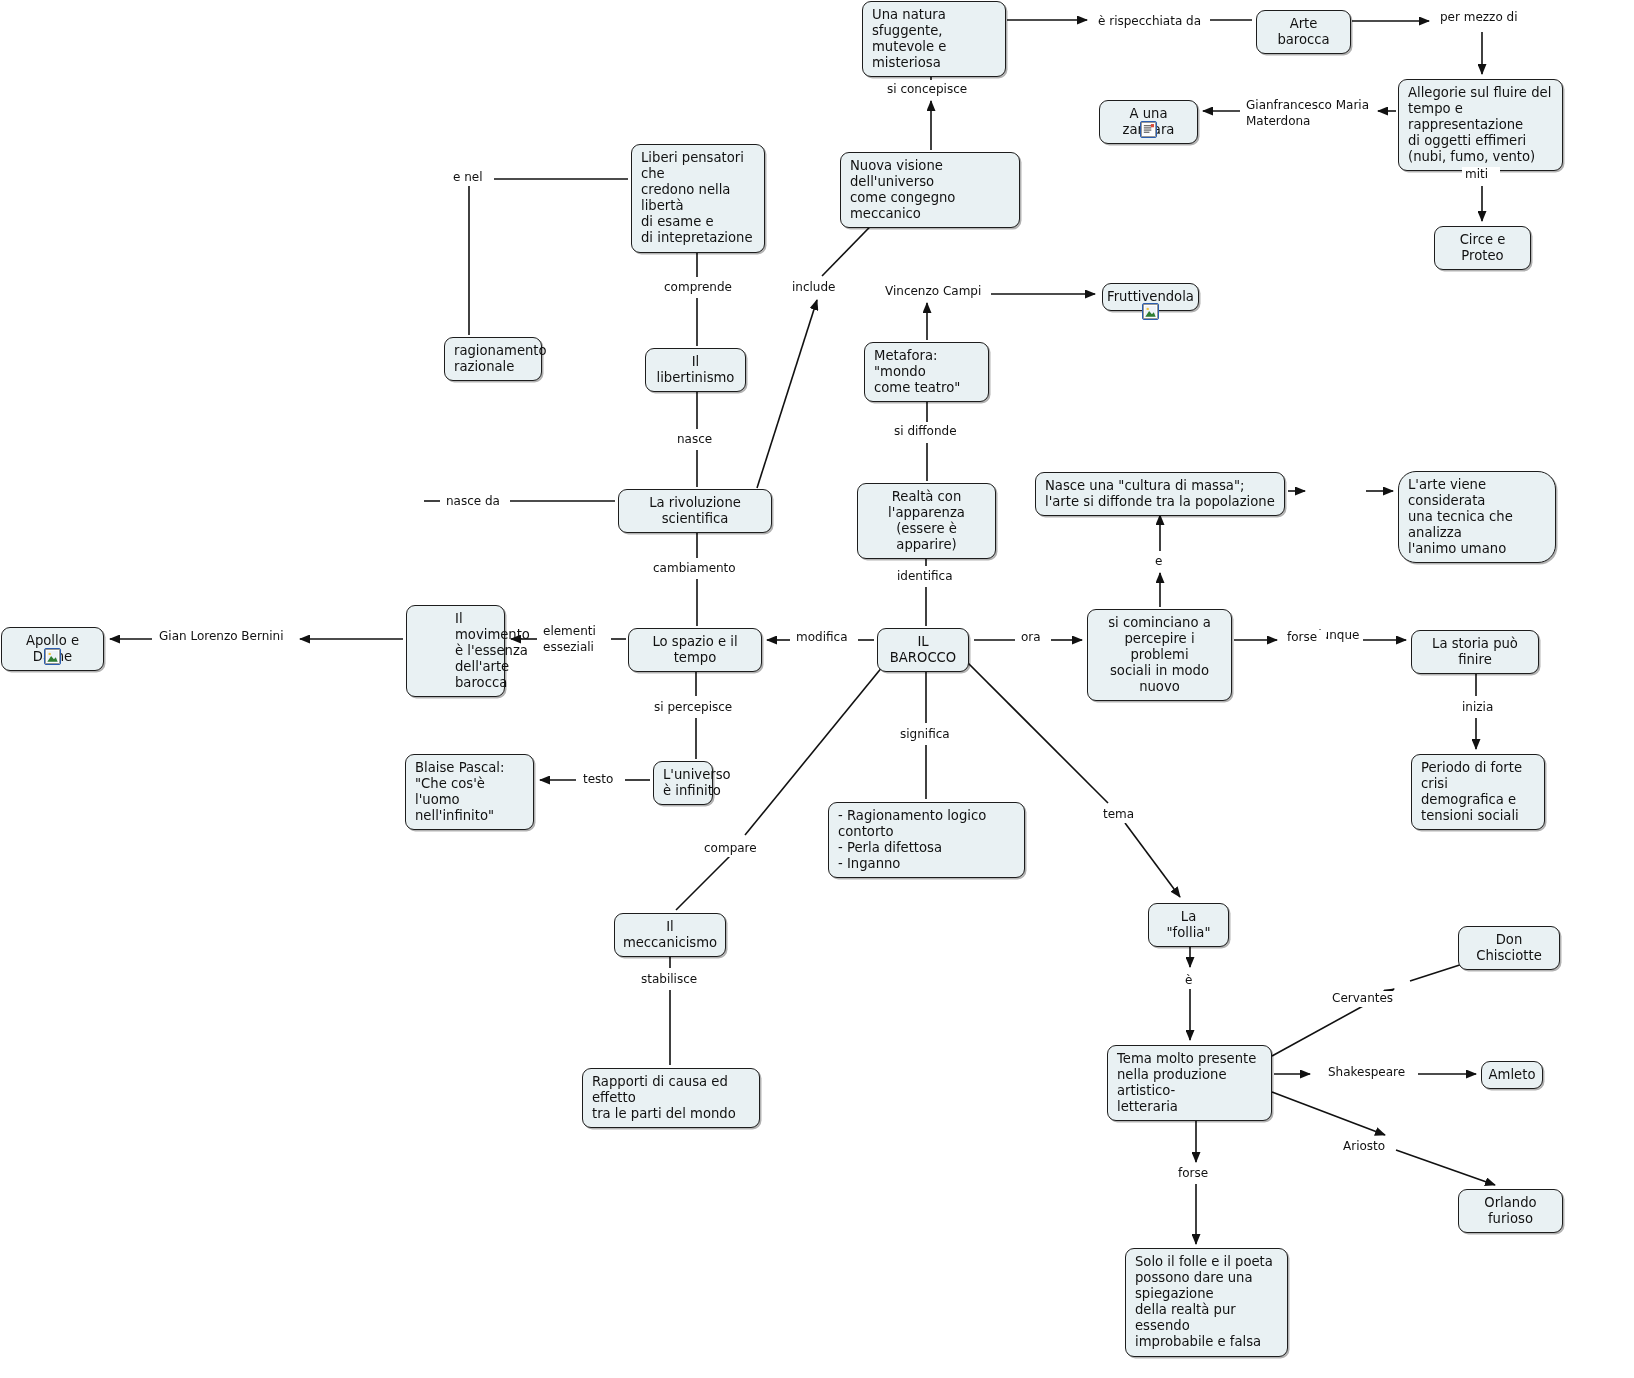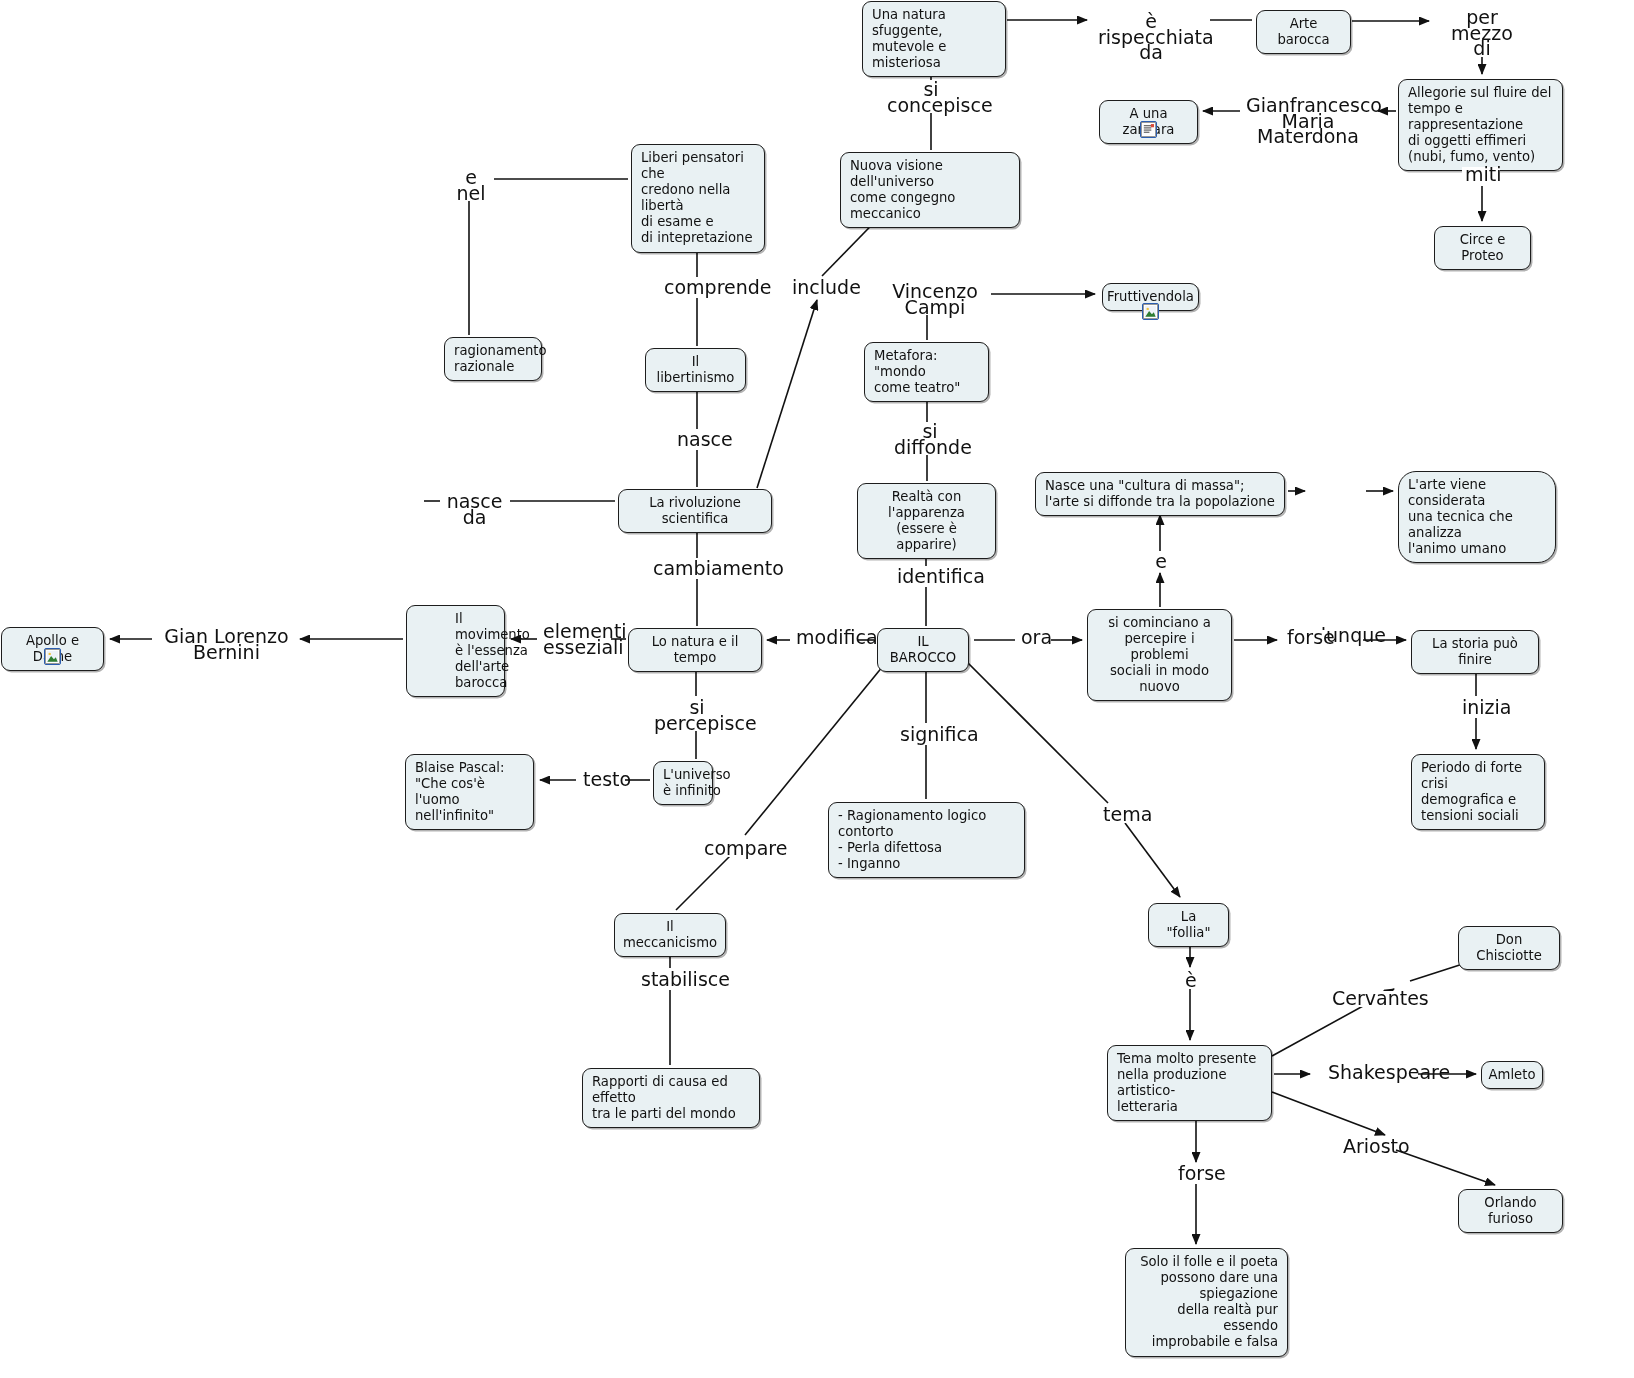--- a/index.html
+++ b/index.html
@@ -19,26 +19,25 @@
     box-shadow:1.5px 1.5px 0px rgba(0,0,0,0.30);
     white-space:pre-line;
     display:flex;
     align-items:center;
   }
   .node.center{justify-content:center;text-align:center;}
   .node.lead{justify-content:flex-start;text-align:left;}
   .lbl{
     position:absolute;
     color:#111;
-    font-size:19px;
+    font-size:12px;
     line-height:15.6px;
     background:#fff;
     padding:0 3px;
     white-space:pre-line;
-    text-align:center;
     box-sizing:border-box;
   }
   .badge{
     position:absolute;
     width:17px;height:17px;
     border:1.4px solid #2a5db0;
     background:#fdfdfa;
     border-radius:2px;
     box-sizing:border-box;
     display:block;
@@ -217,21 +216,21 @@
           <rect x="0.5" y="0.5" width="15" height="15" fill="#fff" stroke="#777" stroke-width="0.8"></rect>
           <rect x="2" y="2" width="12" height="12" fill="#eef2f8"></rect>
           <circle cx="5" cy="5.2" r="1.3" fill="#f2c53d"></circle>
           <path d="M2.5 13.5 L6.5 7.5 L9.5 11 L11.5 8.8 L13.5 13.5 Z" fill="#2f7d32"></path>
         </svg>
       </span>
       <div class="node lead" style="left: 406px; top: 605px; width: 99px; min-height: 70px; padding-left: 48px;">Il movimento
 è l'essenza
 dell'arte
 barocca</div>
-      <div class="node center" style="left: 628px; top: 628px; width: 134px; min-height: 25px;">Lo natura e il tempo</div>
+      <div class="node center" style="left: 628px; top: 628px; width: 134px; min-height: 25px;">Lo spazio e il tempo</div>
       <div class="node center" style="left: 877px; top: 628px; width: 92px; min-height: 25px;">IL BAROCCO</div>
       <div class="node center" style="left: 1087px; top: 609px; width: 145px; min-height: 53px;">si cominciano a
 percepire i problemi
 sociali in modo nuovo</div>
       <div class="node center" style="left: 1411px; top: 630px; width: 128px; min-height: 25px;">La storia può finire</div>
       <div class="node lead" style="left: 1411px; top: 754px; width: 134px; min-height: 53px;">Periodo di forte crisi
 demografica e
 tensioni sociali</div>
       <div class="node lead" style="left: 405px; top: 754px; width: 129px; min-height: 53px;">Blaise Pascal:
 "Che cos'è
@@ -244,21 +243,21 @@
       <div class="node center" style="left: 1148px; top: 903px; width: 81px; min-height: 25px;">La "follia"</div>
       <div class="node center" style="left: 1458px; top: 926px; width: 102px; min-height: 25px;">Don Chisciotte</div>
       <div class="node center" style="left: 614px; top: 913px; width: 112px; min-height: 25px;">Il meccanicismo</div>
       <div class="node lead" style="left: 1107px; top: 1045px; width: 165px; min-height: 53px;">Tema molto presente
 nella produzione artistico-
 letteraria</div>
       <div class="node center" style="left: 1481px; top: 1061px; width: 62px; min-height: 25px;">Amleto</div>
       <div class="node lead" style="left: 582px; top: 1068px; width: 178px; min-height: 37px;">Rapporti di causa ed effetto
 tra le parti del mondo</div>
       <div class="node center" style="left: 1458px; top: 1189px; width: 105px; min-height: 25px;">Orlando furioso</div>
-      <div class="node lead" style="left: 1125px; top: 1248px; width: 163px; min-height: 70px; text-align: right;">Solo il folle e il poeta
+      <div class="node lead" style="left: 1125px; top: 1248px; width: 163px; min-height: 70px;">Solo il folle e il poeta
 possono dare una spiegazione
 della realtà pur essendo
 improbabile e falsa</div>
     </div>
   <div id="labels-layer">
       <div class="lbl" style="left: 1095px; top: 14px; width: 112px;">è rispecchiata da</div>
       <div class="lbl" style="left: 1437px; top: 10px; width: 90px;">per mezzo di</div>
       <div class="lbl" style="left: 1243px; top: 98px; width: 130px;">Gianfrancesco Maria
 Materdona</div>
       <div class="lbl" style="left: 1462px; top: 167px; width: 38px;">miti</div>

